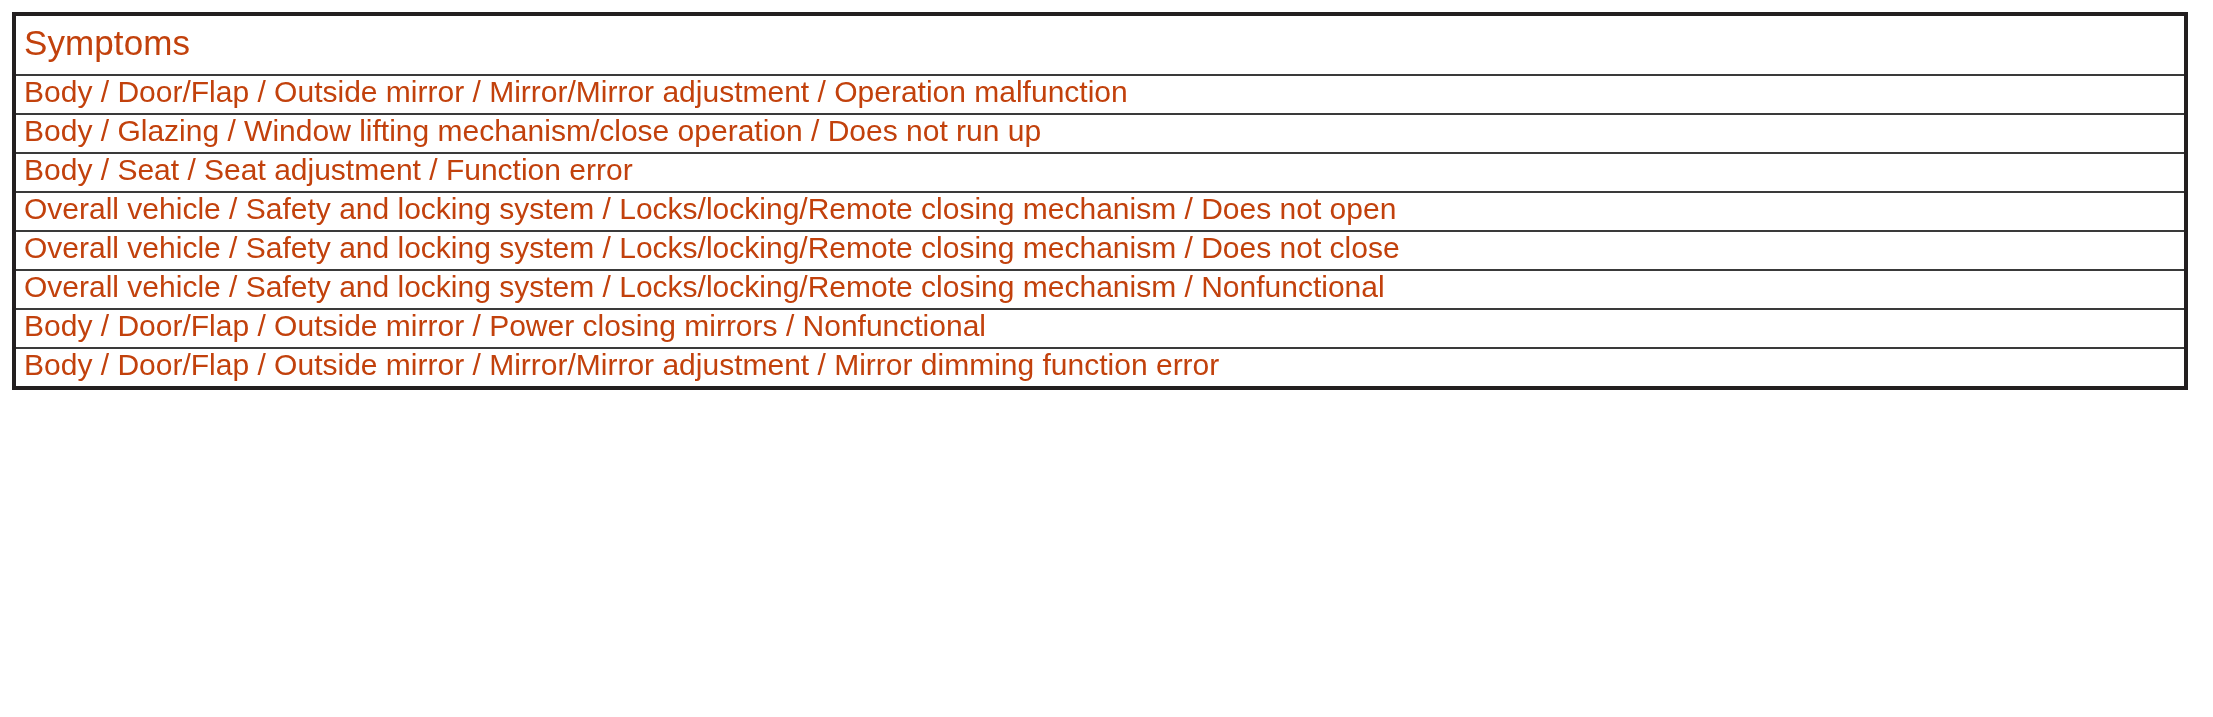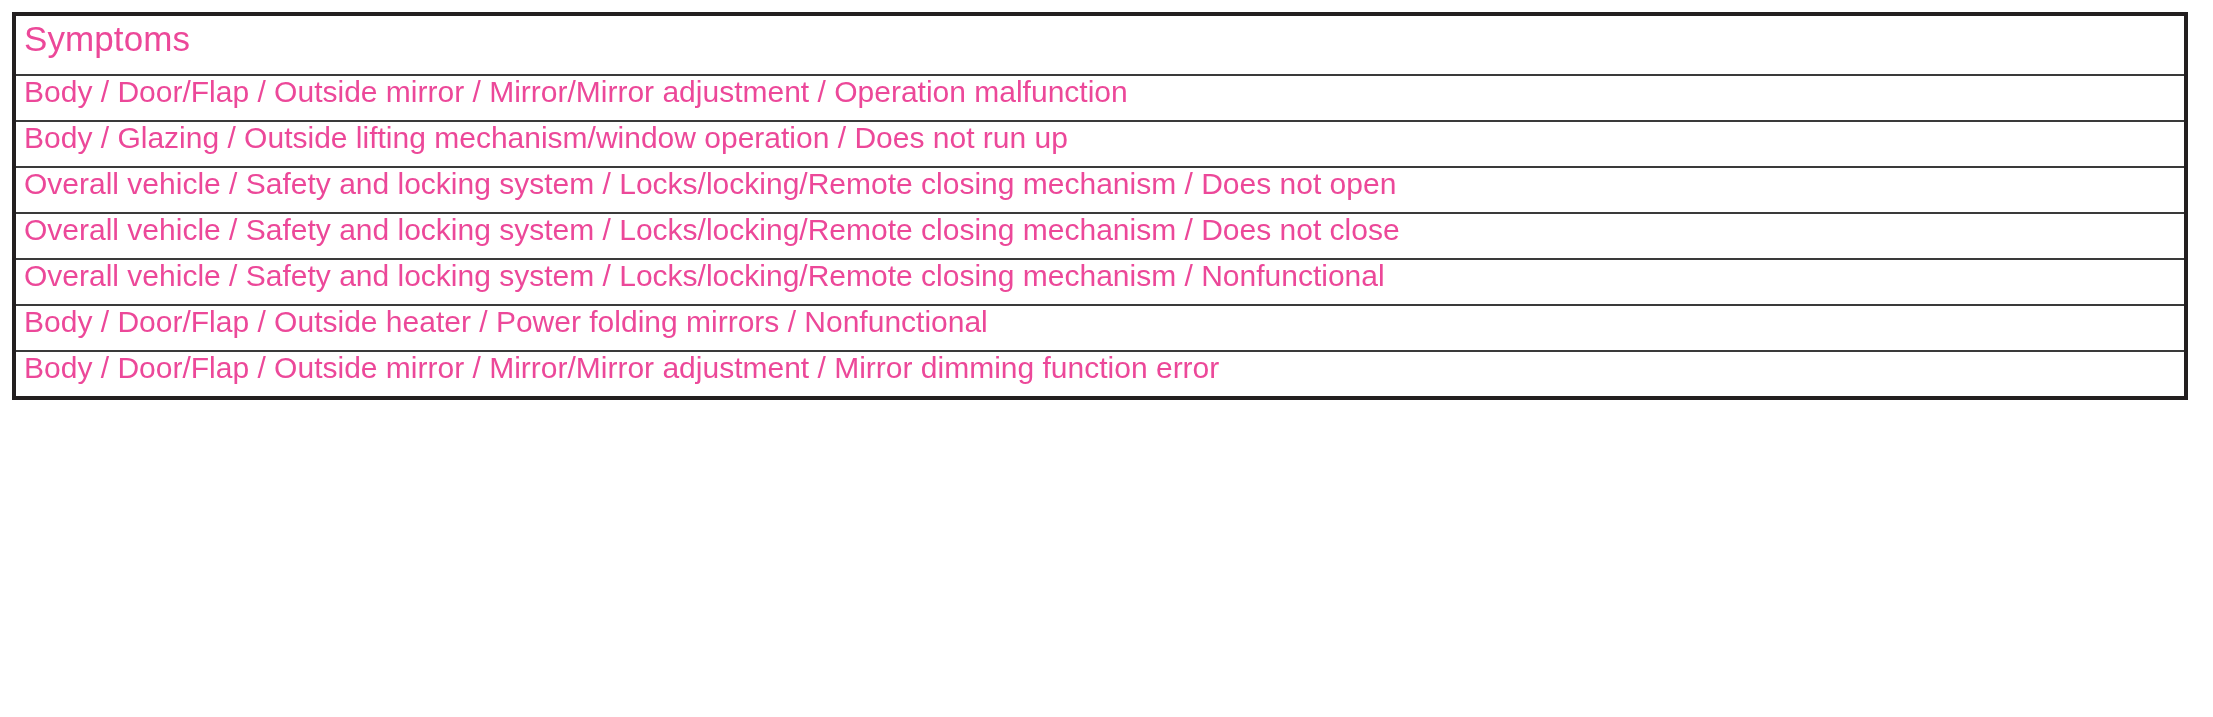--- a/index.html
+++ b/index.html
@@ -34,23 +34,23 @@
     table-layout: fixed;
   }
 
   .symptoms-table tr {
     height: 36px;
   }
 
   .symptoms-table td {
     border-top: 2px solid #3a3a3a;
     border-bottom: 2px solid #3a3a3a;
-    padding: 0 0 12px 8px;
+    padding: 0 0 5px 8px;
     vertical-align: middle;
-    color: #ec4899;
+    color: #c2410c;
     font-size: 30px;
     line-height: 32px;
     white-space: nowrap;
     overflow: hidden;
     box-sizing: border-box;
   }
 
   .symptoms-table tr:first-child td {
     border-top: none;
   }
@@ -75,32 +75,35 @@
 <div class="page">
   <table class="symptoms-table">
     <tbody>
       <tr class="header-row">
         <td class="header-cell">Symptoms</td>
       </tr>
       <tr>
         <td>Body / Door/Flap / Outside mirror / Mirror/Mirror adjustment / Operation malfunction</td>
       </tr>
       <tr>
-        <td>Body / Glazing / Outside lifting mechanism/window operation / Does not run up</td>
+        <td>Body / Glazing / Window lifting mechanism/close operation / Does not run up</td>
+      </tr>
+      <tr>
+        <td>Body / Seat / Seat adjustment / Function error</td>
       </tr>
       <tr>
         <td>Overall vehicle / Safety and locking system / Locks/locking/Remote closing mechanism / Does not open</td>
       </tr>
       <tr>
         <td>Overall vehicle / Safety and locking system / Locks/locking/Remote closing mechanism / Does not close</td>
       </tr>
       <tr>
         <td>Overall vehicle / Safety and locking system / Locks/locking/Remote closing mechanism / Nonfunctional</td>
       </tr>
       <tr>
-        <td>Body / Door/Flap / Outside heater / Power folding mirrors / Nonfunctional</td>
+        <td>Body / Door/Flap / Outside mirror / Power closing mirrors / Nonfunctional</td>
       </tr>
       <tr>
         <td>Body / Door/Flap / Outside mirror / Mirror/Mirror adjustment / Mirror dimming function error</td>
       </tr>
     </tbody>
   </table>
 </div>
 
 </body></html>

